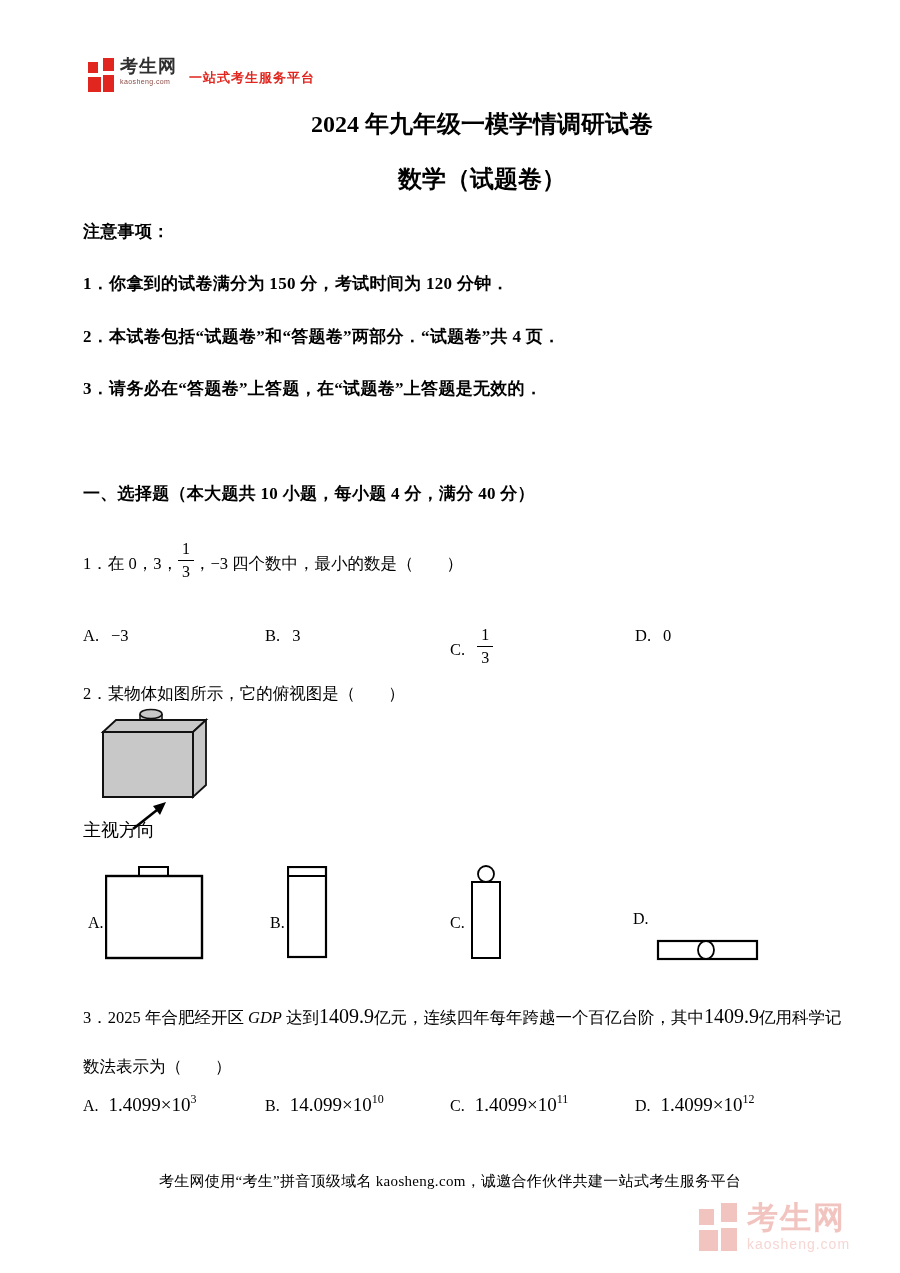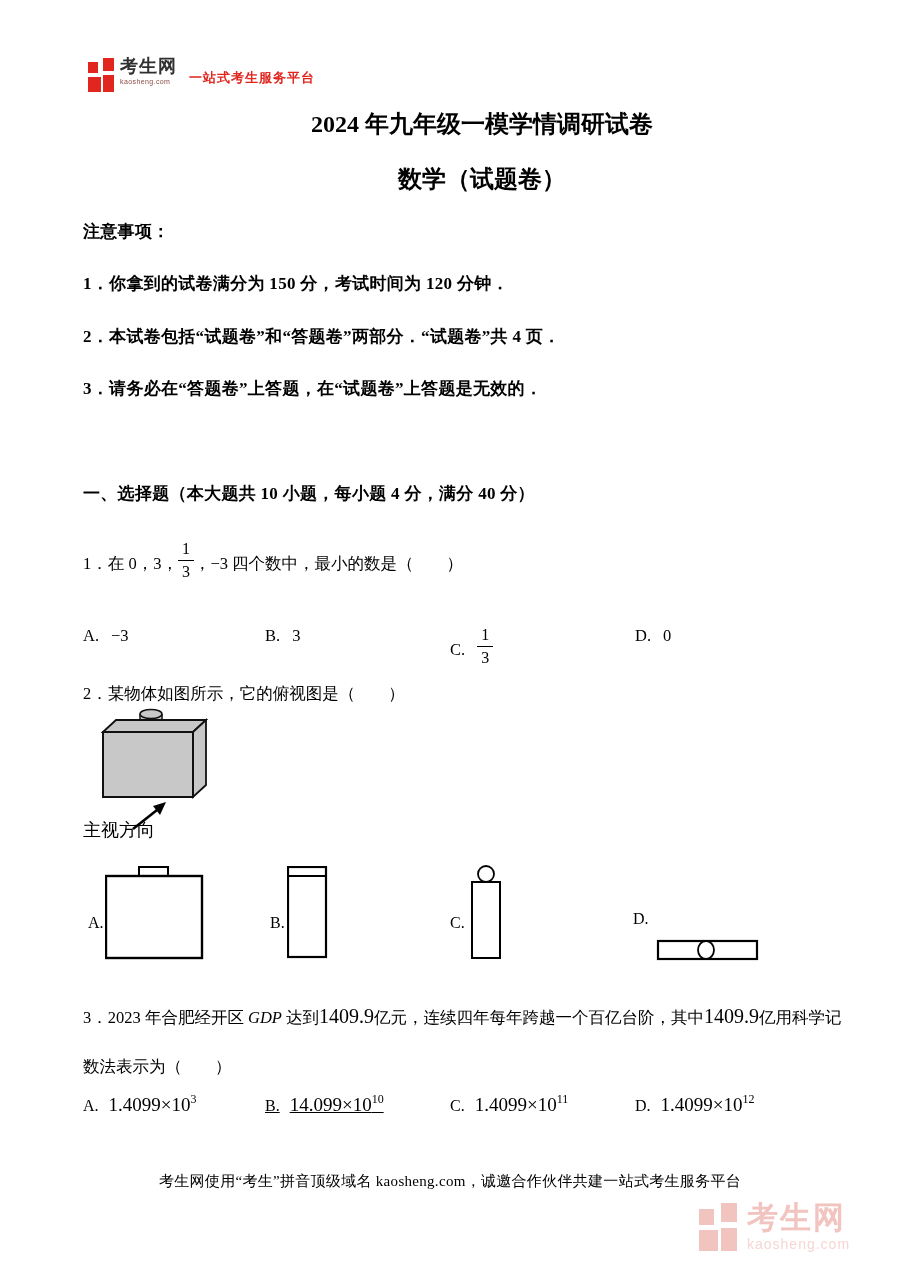--- a/index.html
+++ b/index.html
@@ -147,28 +147,28 @@
   <svg class="abs" style="left:469px;top:864px;" width="36" height="96" viewBox="0 0 36 96">
     <circle cx="17" cy="10" r="8" fill="#fff" stroke="#000" stroke-width="1.8"></circle>
     <rect x="3" y="18" width="28" height="76" fill="#fff" stroke="#000" stroke-width="2"></rect>
   </svg>
   <svg class="abs" style="left:656px;top:938px;" width="104" height="24" viewBox="0 0 104 24">
     <rect x="2" y="3" width="99" height="18" fill="#fff" stroke="#000" stroke-width="2.2"></rect>
     <ellipse cx="50" cy="12" rx="8" ry="9" fill="#fff" stroke="#000" stroke-width="1.8"></ellipse>
   </svg>
 
   <div class="abs qline" style="top:1003px;">
-    <span>3．2023 年合肥经开区 </span><span style="font-style:italic;">GDP</span><span> 达到</span><span style="font-size:20px;">1409.9</span><span>亿元，连续四年每年跨越一个百亿台阶，其中</span><span style="font-size:20px;">1409.9</span><span>亿用科学记</span>
+    <span>3．2025 年合肥经开区 </span><span style="font-style:italic;">GDP</span><span> 达到</span><span style="font-size:20px;">1409.9</span><span>亿元，连续四年每年跨越一个百亿台阶，其中</span><span style="font-size:20px;">1409.9</span><span>亿用科学记</span>
   </div>
   <div class="abs qline" style="top:1056px;">数法表示为（　　）</div>
 
   <div class="opt3" style="left:83px;top:1094px;">
     <span class="olabel">A.</span><span class="obase">1.4099×10</span><span class="oexp">3</span>
   </div>
-  <div class="opt3" style="left:265px;top:1094px;text-decoration:underline;">
+  <div class="opt3" style="left:265px;top:1094px;">
     <span class="olabel">B.</span><span class="obase">14.099×10</span><span class="oexp">10</span>
   </div>
   <div class="opt3" style="left:450px;top:1094px;">
     <span class="olabel">C.</span><span class="obase">1.4099×10</span><span class="oexp">11</span>
   </div>
   <div class="opt3" style="left:635px;top:1094px;">
     <span class="olabel">D.</span><span class="obase">1.4099×10</span><span class="oexp">12</span>
   </div>
 
   <div class="abs footer">考生网使用“考生”拼音顶级域名 kaosheng.com，诚邀合作伙伴共建一站式考生服务平台</div>

